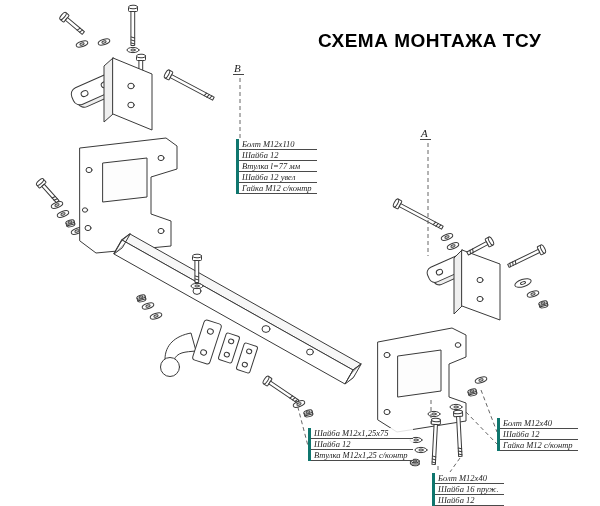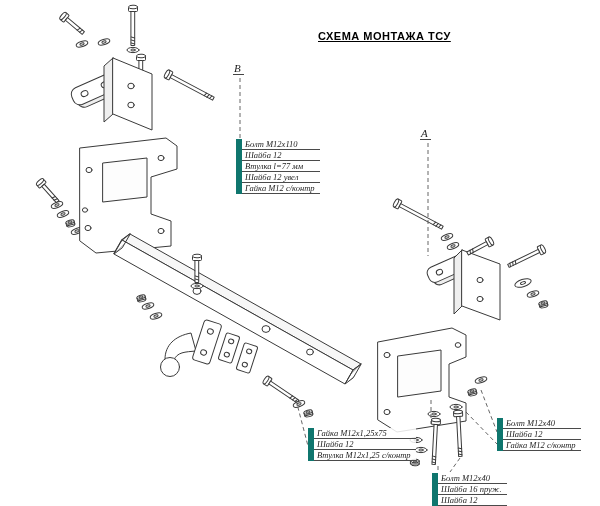--- a/index.html
+++ b/index.html
@@ -1,25 +1,25 @@
 <!DOCTYPE html>
 <html><head>
 <meta charset="utf-8">
 <style>
   *{margin:0;padding:0;box-sizing:border-box}
   html,body{width:600px;height:506px;background:#fff;overflow:hidden;
     font-family:"Liberation Sans",sans-serif}
   .stage{position:relative;width:600px;height:506px;background:#fff}
   .stage > svg{position:absolute;left:0;top:0}
-  .title{position:absolute;left:318px;top:30px;font-size:11px;font-weight:bold;
-    letter-spacing:.5px;text-decoration:underline;color:#000;white-space:nowrap;
+  .title{position:absolute;left:318px;top:30px;font-size:19px;font-weight:bold;
+    letter-spacing:.5px;color:#000;white-space:nowrap;
     font-family:"Liberation Sans",sans-serif}
   .marker{position:absolute;font:italic 11px "Liberation Serif",serif;color:#222;
     border-bottom:1px solid #444;padding:0 3px 0 1px}
-  .callout{position:absolute;border-left:6px solid #0f766e;background:rgba(255,255,255,.85)}
+  .callout{position:absolute;border-left:3px solid #0f766e;background:rgba(255,255,255,.85)}
   .callout .row{font:italic 8.5px/10px "Liberation Serif",serif;color:#1c1c1c;
     border-bottom:1px solid #4a4a4a;padding:0 5px 0 3px;white-space:nowrap}
 </style>
 </head>
 <body>
 
 <div class="stage">
 
   <svg width="600" height="506" viewBox="0 0 600 506">
     <defs>
@@ -222,21 +222,21 @@
   <div class="callout" style="left:236px;top:139px">
     <div class="row">Болт M12x110</div>
     <div class="row">Шайба 12</div>
     <div class="row">Втулка l=77 мм</div>
     <div class="row">Шайба 12 увел</div>
     <div class="row">Гайка M12 с/контр</div>
   </div>
 
 
   <div class="callout" style="left:308px;top:428px">
-    <div class="row">Гайка M12x1,25x75</div>
+    <div class="row">Шайба M12x1,25x75</div>
     <div class="row">Шайба 12</div>
     <div class="row">Втулка M12x1,25 с/контр</div>
   </div>
 
   <div class="callout" style="left:497px;top:418px">
     <div class="row">Болт M12x40</div>
     <div class="row">Шайба 12</div>
     <div class="row">Гайка M12 с/контр</div>
   </div>
 

